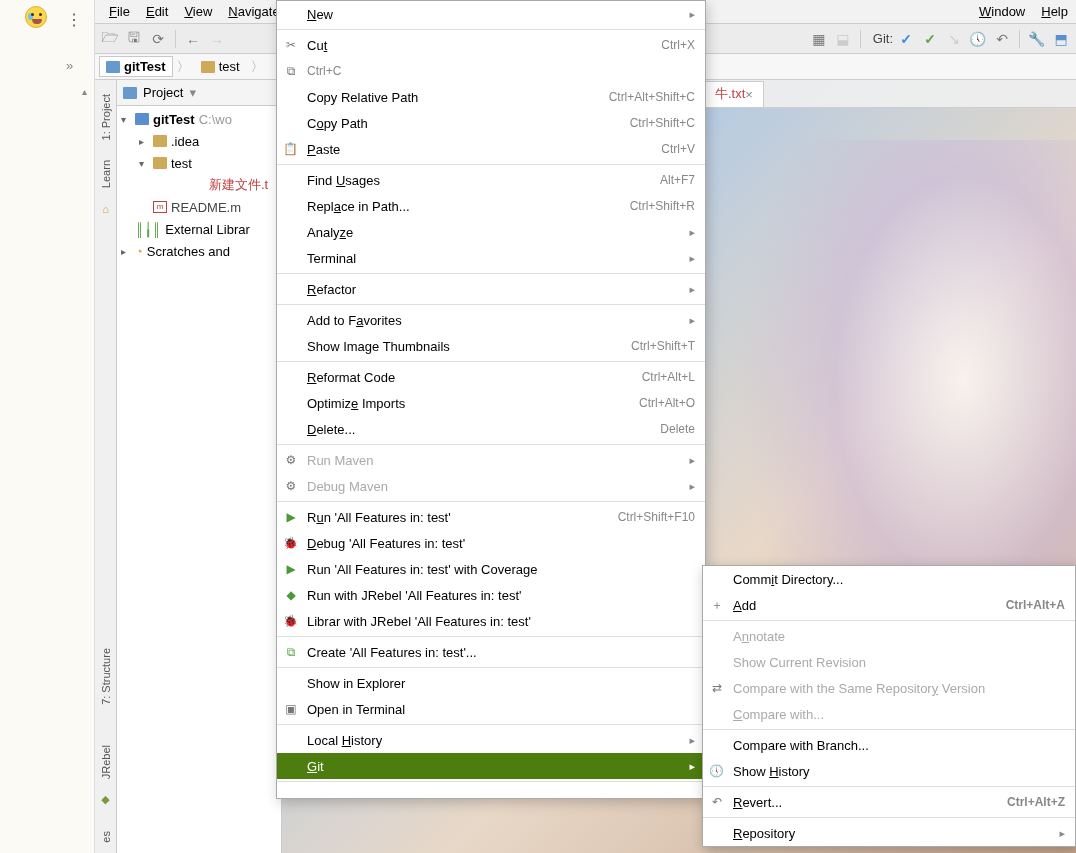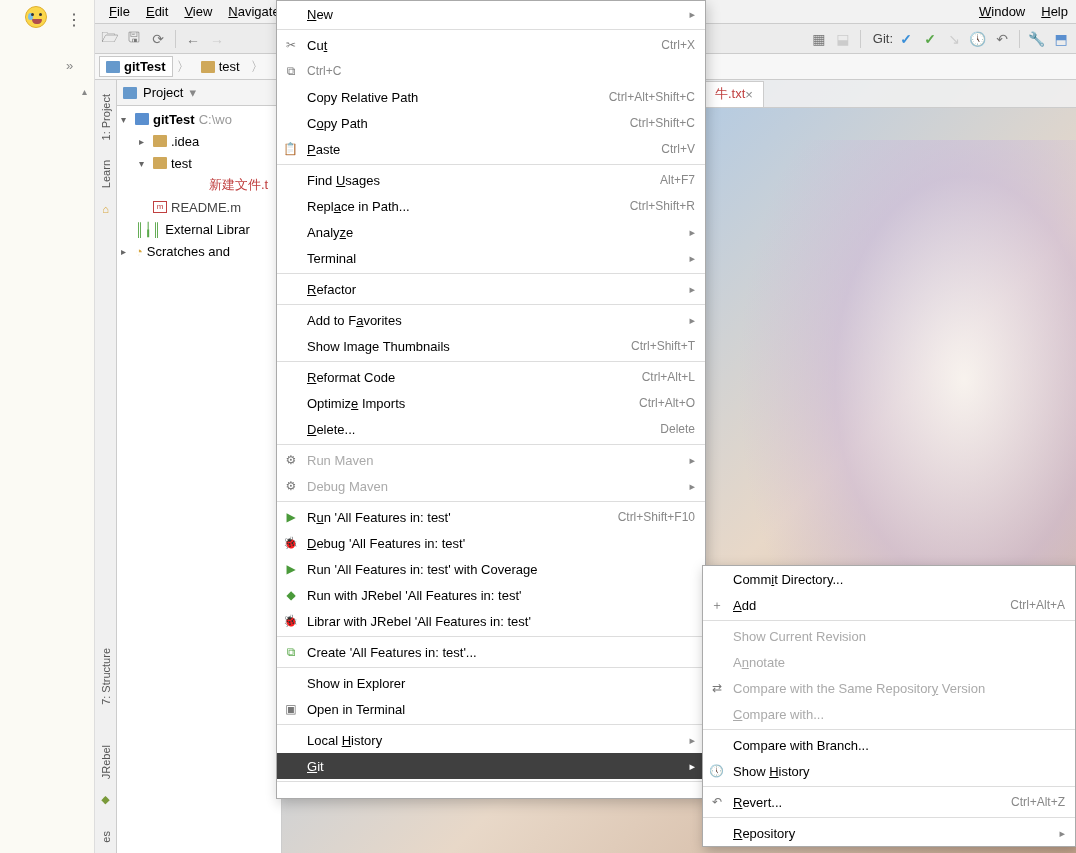--- a/index.html
+++ b/index.html
@@ -47,31 +47,31 @@
 .lib-icon { color: #5aa84a; } .scratch-icon { color: #d8a840; }
 .editor { flex: 1; position: relative; background: linear-gradient(135deg, #7a9bb5 0%, #b8cce0 30%, #e8d8c8 60%, #c8a890 100%); overflow: hidden; }
 .bg-art { position: absolute; inset: 0; }
 .bg-art::before { content:""; position:absolute; left:-30px; top:40px; width:240px; height:400px; background: radial-gradient(circle at 30% 30%, rgba(255,140,60,0.8) 0%, rgba(180,60,30,0.6) 40%, transparent 70%); filter: blur(2px); }
 .bg-art::after { content:""; position:absolute; right:-40px; top:60px; width:380px; height:600px; background: radial-gradient(ellipse at 60% 40%, rgba(255,255,255,0.7) 0%, rgba(200,180,220,0.5) 40%, transparent 70%); }
 .tabbar { position: absolute; left: 0; top: 0; right: 0; height: 28px; background: rgba(240,240,240,0.9); border-bottom: 1px solid #ccc; display: flex; align-items: center; }
 .tab { height: 26px; padding: 0 10px; display: flex; align-items: center; background: #fff; border: 1px solid #ccc; border-bottom: none; margin-left: 2px; color: #c04040; }
 .tab .close { color: #888; cursor: default; }
 .ctx-menu { position: absolute; left: 276px; top: 0; width: 430px; background: #fff; border: 1px solid #aaa; box-shadow: 2px 4px 12px rgba(0,0,0,0.2); }
 .ctx-row { display: flex; align-items: center; height: 26px; padding: 0 10px 0 30px; position: relative; }
-.ctx-row.sel { background: #404040; color: #fff; }
+.ctx-row.sel { background: #4d7c0f; color: #fff; }
 .ctx-row.disabled { color: #aaa; }
 .ctx-label { flex: 1; }
 .ctx-shortcut { color: #888; font-size: 12px; }
 .ctx-arrow { color: #888; font-size: 11px; margin-left: 8px; }
 .ctx-row.sel .ctx-arrow { color: #fff; }
 .ctx-sep { height: 1px; background: #ddd; margin: 2px 0; }
 .ctx-icon { position: absolute; left: 6px; width: 16px; text-align: center; font-size: 12px; color: #777; }
 .ctx-icon.green { color: #4a9a3a; } .ctx-icon.bug { color: #4a9a3a; }
 .submenu { position: absolute; left: 702px; top: 565px; width: 374px; background: #fff; border: 1px solid #aaa; box-shadow: 2px 4px 12px rgba(0,0,0,0.25); }
-.submenu .ctx-shortcut { color: #888; }
+.submenu .ctx-shortcut { color: #888; font-weight: bold; }
 u.mn { text-decoration: underline; }
 </style>
 </head>
 <body>
 
 <div class="outer-sidebar">
   <div class="emoji-icon">
     <div class="emoji-tear"></div>
       <div class="emoji-eyes"></div>
       <div class="emoji-mouth"></div>
@@ -334,24 +334,24 @@
   <div class="ctx-row">
       <span class="ctx-label">Comm<u class="mn">i</u>t Directory...</span>
     </div>
   <div class="ctx-row">
       <span class="ctx-icon">＋</span>
       <span class="ctx-label"><u class="mn">A</u>dd</span>
       <span class="ctx-shortcut">Ctrl+Alt+A</span>
     </div>
   <div class="ctx-sep"></div>
   <div class="ctx-row disabled">
+      <span class="ctx-label">A<u class="mn">n</u>notate</span>
+    </div>
+  <div class="ctx-row disabled">
       <span class="ctx-label">Show Current Revision</span>
-    </div>
-  <div class="ctx-row disabled">
-      <span class="ctx-label">A<u class="mn">n</u>notate</span>
     </div>
   <div class="ctx-row disabled">
       <span class="ctx-icon">⇄</span>
       <span class="ctx-label">Compare with the Same Repositor<u class="mn">y</u> Version</span>
     </div>
   <div class="ctx-row disabled">
       <span class="ctx-label"><u class="mn">C</u>ompare with...</span>
     </div>
   <div class="ctx-sep"></div>
   <div class="ctx-row">

